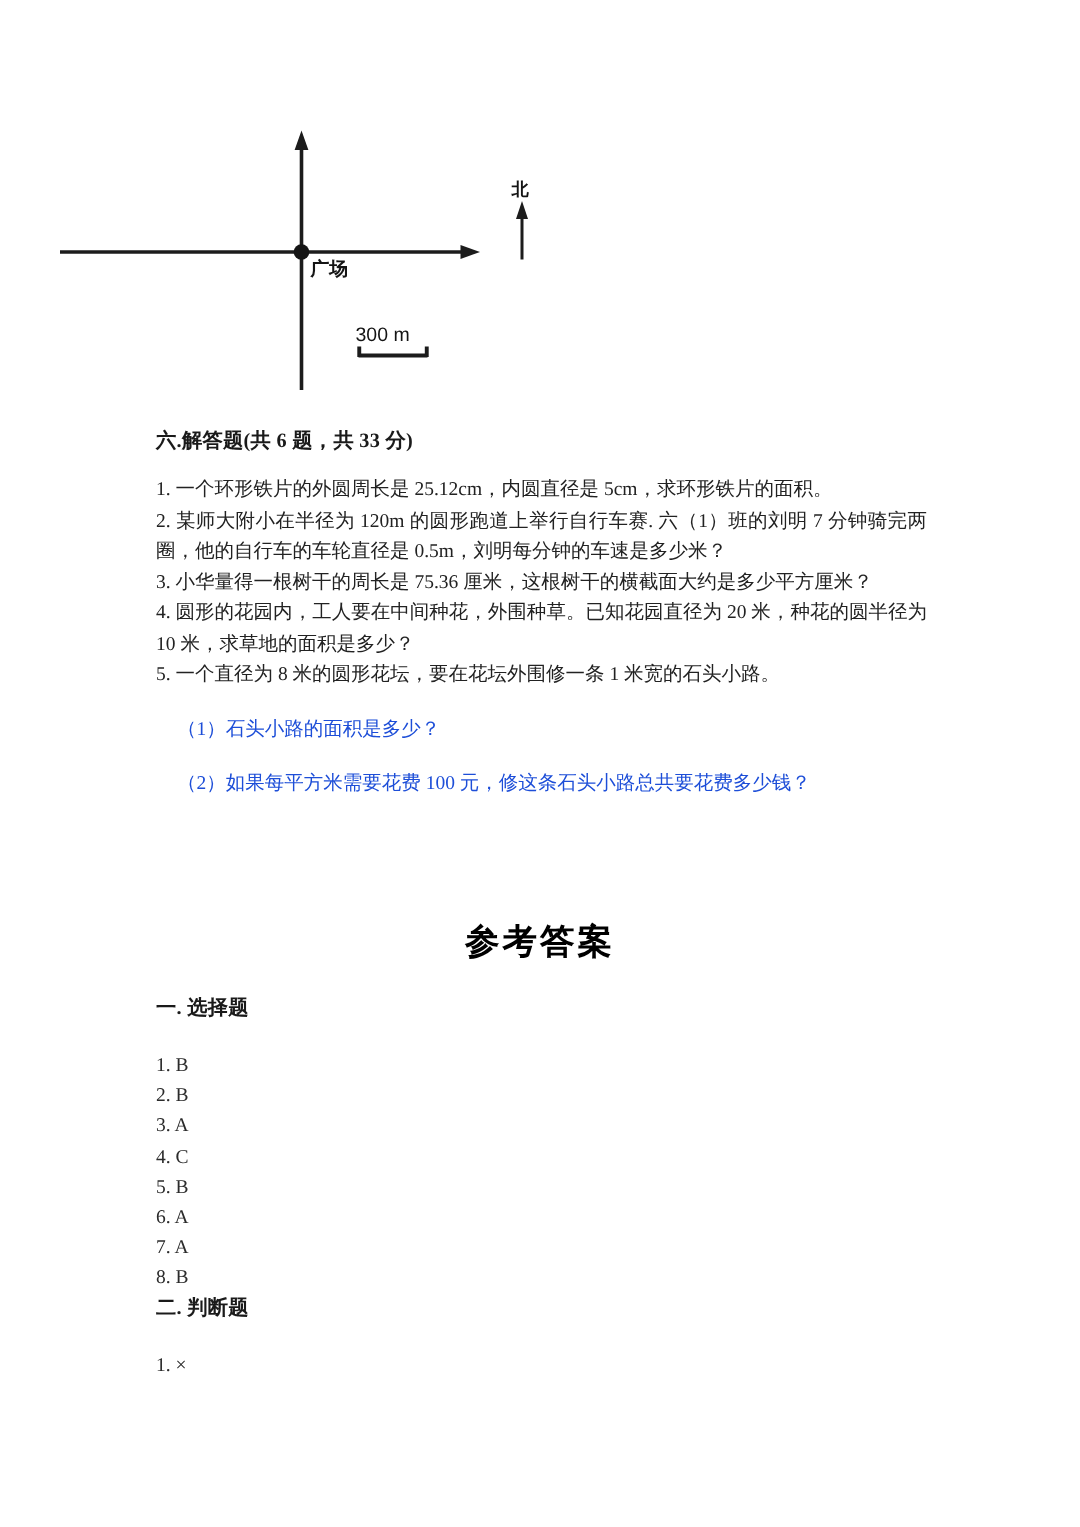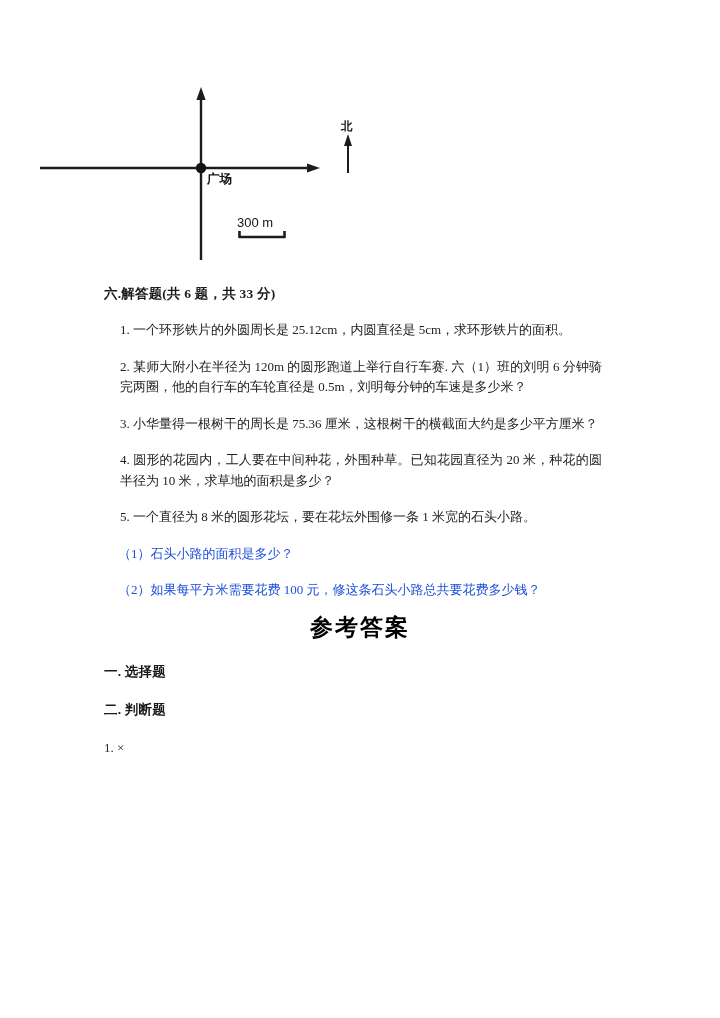--- a/index.html
+++ b/index.html
@@ -45,21 +45,21 @@
     font-size: 13.5px;
     line-height: 20px;
     letter-spacing: 0.2px;
     margin: 0 0 12px 0;
     font-family: Liberation Serif, serif;
   }
 
   .q-line {
     font-size: 13px;
     line-height: 20.5px;
-    margin: 16px;
+    margin: 0;
     text-align: justify;
     text-justify: inter-ideograph;
     color: #222;
   }
   .q-block { margin: 0 0 0 0; }
 
   .sub-q {
     font-size: 13px;
     line-height: 20.5px;
     margin: 16px 0 0 0;
@@ -141,36 +141,46 @@
       <text x="341" y="75" font-family="Liberation Serif, serif" font-size="11.5" font-weight="bold" fill="#141414">北</text>
       <text x="237" y="172" font-family="Liberation Sans, sans-serif" font-size="13" fill="#141414">300 m</text>
     </svg>
   </div>
 
   <div class="content">
     <div class="section-heading">六.解答题(共 6 题，共 33 分)</div>
 
     <div class="q-block">
       <p class="q-line">1. 一个环形铁片的外圆周长是 25.12cm，内圆直径是 5cm，求环形铁片的面积。</p>
-      <p class="q-line">2. 某师大附小在半径为 120m 的圆形跑道上举行自行车赛. 六（1）班的刘明 6 分钟骑完两圈，他的自行车的车轮直径是 0.5m，刘明每分钟的车速是多少米？</p>
+      <p class="q-line">2. 某师大附小在半径为 120m 的圆形跑道上举行自行车赛. 六（1）班的刘明 7 分钟骑完两圈，他的自行车的车轮直径是 0.5m，刘明每分钟的车速是多少米？</p>
       <p class="q-line">3. 小华量得一根树干的周长是 75.36 厘米，这根树干的横截面大约是多少平方厘米？</p>
       <p class="q-line">4. 圆形的花园内，工人要在中间种花，外围种草。已知花园直径为 20 米，种花的圆半径为 10 米，求草地的面积是多少？</p>
       <p class="q-line">5. 一个直径为 8 米的圆形花坛，要在花坛外围修一条 1 米宽的石头小路。</p>
     </div>
 
     <p class="sub-q">（1）石头小路的面积是多少？</p>
     <p class="sub-q">（2）如果每平方米需要花费 100 元，修这条石头小路总共要花费多少钱？</p>
 
   </div>
 
   <div class="answers-title">参考答案</div>
 
   <div class="answers">
 
     <div class="ans-heading">一. 选择题</div>
+    <div class="ans-list">
+      <p class="ans-item">1. B</p>
+      <p class="ans-item">2. B</p>
+      <p class="ans-item">3. A</p>
+      <p class="ans-item">4. C</p>
+      <p class="ans-item">5. B</p>
+      <p class="ans-item">6. A</p>
+      <p class="ans-item">7. A</p>
+      <p class="ans-item">8. B</p>
+    </div>
 
     <div class="ans-heading second">二. 判断题</div>
     <div class="ans-list">
       <p class="ans-item">1. ×</p>
     </div>
 
   </div>
 
 </div>
 

